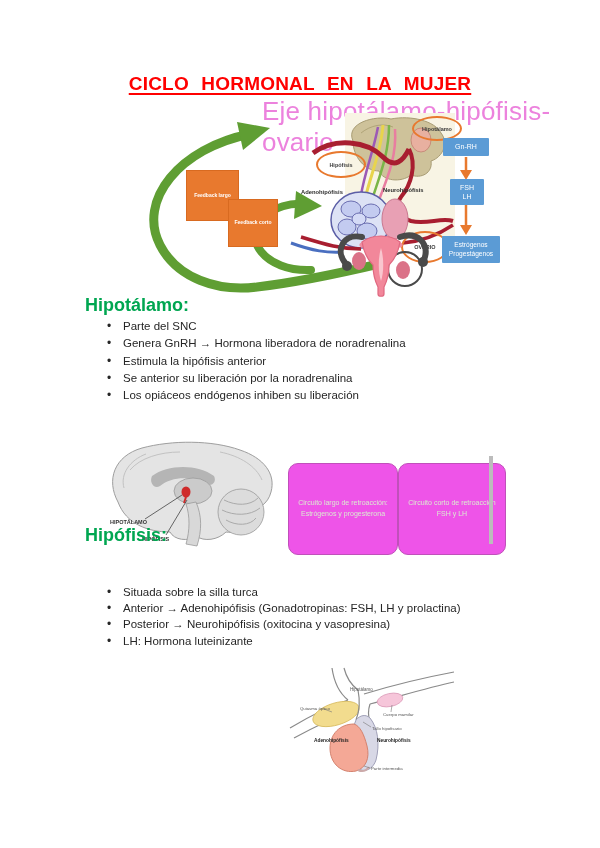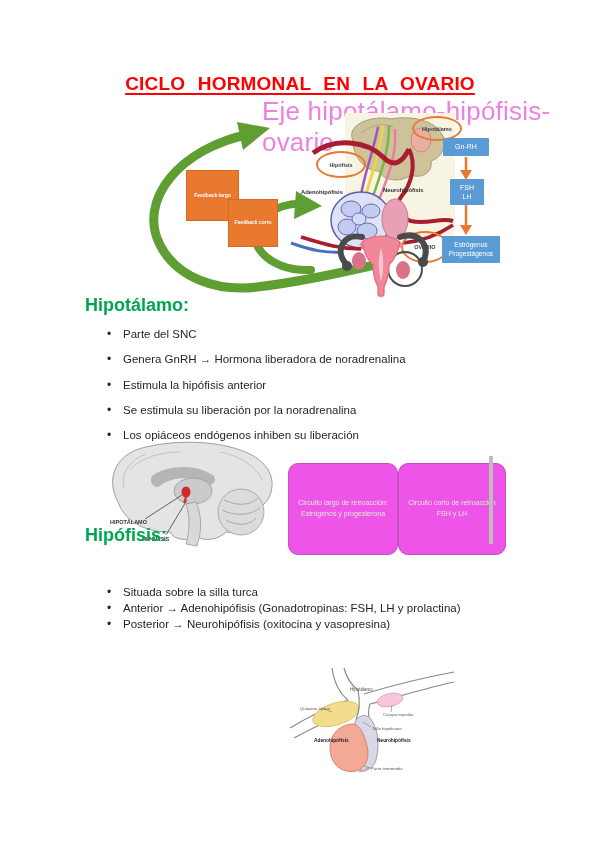--- a/index.html
+++ b/index.html
@@ -37,38 +37,38 @@
   #bx-fshlh{left:325px;top:67px;width:34px;height:26px;white-space:pre-line;}
   #bx-estro{left:317px;top:124px;width:58px;height:27px;white-space:pre-line;font-size:6.6px;}
   
   .h-green{position:absolute;left:85px;color:#00a651;font-weight:bold;font-size:18px;}
   #h-hipotalamo{top:295px;}
   #h-hipofisis{top:525px;}
   
   ul.bl{position:absolute;left:106px;margin:0;padding:0;list-style:none;color:#262626;}
   ul.bl li{position:relative;padding-left:17px;font-size:11.5px;}
   ul.bl li::before{content:"•";position:absolute;left:1px;top:0;font-size:12px;}
-  #bl1{top:318px;} #bl1 li{line-height:17.3px;margin-top:8px;}
+  #bl1{top:318px;} #bl1 li{line-height:17.3px;}
   #bl2{top:584px;} #bl2 li{line-height:16.2px;}
   
   .mgbox{background:#ee54e8;border:1px solid #c050ba;border-radius:10px;color:#dcead2;font-size:7px;
          text-align:center;display:flex;align-items:center;justify-content:center;padding:7px;line-height:1.55;}
   #mg1{left:190px;top:25px;width:94px;height:76px;}
   #mg2{left:300px;top:25px;width:92px;height:76px;}
   #gray-strip{left:391px;top:18px;width:4px;height:88px;background:#bcbcbc;}
   svg{display:block;overflow:visible;}
   svg text{font-family:"Liberation Sans",sans-serif;}
 </style>
 </head>
 <body>
 
 <div class="page">
 
   <div class="title">
-    <span>CICLO HORMONAL EN LA OVARIO</span>
+    <span>CICLO HORMONAL EN LA MUJER</span>
   </div>
   <div class="subtitle">Eje hipotálamo-hipófisis-ovario</div>
 
   <div class="fig" id="fig1">
 
     <svg id="garrows" style="left:0;top:8px" width="270" height="180" viewBox="0 0 270 180">
       <path d="M125,14 C55,28 12,80 35,125 C52,158 92,172 132,167 C175,162 220,152 258,143" stroke="#5f9e33" stroke-width="9" fill="none" stroke-linecap="round"></path>
       <polygon points="145,8 112,2 118,30" fill="#5f9e33"></polygon>
       <path d="M186,150 C140,152 115,118 140,96 C150,87 165,83 178,84" stroke="#5f9e33" stroke-width="8" fill="none" stroke-linecap="round"></path>
       <polygon points="197,86 171,71 169,99" fill="#5f9e33"></polygon>
@@ -134,21 +134,21 @@
       <path d="M30,14 C40,6 58,6 68,14 C66,26 61,33 57,37 C57,47 55,53 52,59 L52,66 C52,69 46,69 46,66 L46,59 C43,53 41,47 41,37 C37,33 32,26 30,14 Z" fill="#f2879a" stroke="#e06880" stroke-width="1.2"></path>
       <path d="M49,20 C52,30 52,44 49,53 C46,44 46,30 49,20 Z" fill="#f9c6cf"></path>
     </svg>
   </div>
 
   <div class="h-green" id="h-hipotalamo">Hipotálamo:</div>
   <ul class="bl" id="bl1">
     <li>Parte del SNC</li>
     <li>Genera GnRH → Hormona liberadora de noradrenalina</li>
     <li>Estimula la hipófisis anterior</li>
-    <li>Se estimula su liberación por la noradrenalina</li>
+    <li>Se anterior su liberación por la noradrenalina</li>
     <li>Los opiáceos endógenos inhiben su liberación</li>
   </ul>
 
   <div class="fig" id="fig2">
     <svg id="sagittal" style="left:2px;top:2px" width="185" height="108" viewBox="0 0 185 108">
       <path d="M18,62 C6,40 14,16 42,8 C72,0 112,0 140,10 C164,18 176,34 171,52 C168,64 158,70 146,72 C150,84 140,94 126,92 C118,100 104,102 96,96 C88,102 74,100 70,92 C48,92 26,84 18,62 Z" fill="#e4e4e4" stroke="#9e9e9e" stroke-width="1"></path>
       <path d="M30,30 C40,18 60,12 80,12" stroke="#c2c2c2" stroke-width="1" fill="none"></path>
       <path d="M24,48 C20,34 30,20 46,14" stroke="#c2c2c2" stroke-width="1" fill="none"></path>
       <path d="M120,12 C140,16 156,26 162,40" stroke="#c2c2c2" stroke-width="1" fill="none"></path>
       <path d="M52,36 C68,24 98,24 114,36 C117,42 112,47 106,44 C92,36 72,36 60,46 C54,50 49,42 52,36 Z" fill="#b5b5b5"></path>
@@ -168,20 +168,21 @@
     <div class="mgbox" id="mg1">Circuito largo de retroacción: Estrógenos y progesterona</div>
     <div class="mgbox" id="mg2">Circuito corto de retroacción FSH y LH</div>
     <div id="gray-strip"></div>
   </div>
 
   <div class="h-green" id="h-hipofisis">Hipófisis:</div>
   <ul class="bl" id="bl2">
     <li>Situada sobre la silla turca</li>
     <li>Anterior → Adenohipófisis (Gonadotropinas: FSH, LH y prolactina)</li>
     <li>Posterior → Neurohipófisis (oxitocina y vasopresina)</li>
+    <li>LH: Hormona luteinizante</li>
   </ul>
 
   <div class="fig" id="fig3">
     <svg style="left:0;top:0" width="165" height="135" viewBox="0 0 165 135">
       <path d="M42,0 C44,14 48,24 58,32" stroke="#8a8a8a" stroke-width="1.2" fill="none"></path>
       <path d="M54,0 C56,8 60,16 68,22" stroke="#8a8a8a" stroke-width="1.2" fill="none"></path>
       <path d="M58,32 C40,38 20,48 0,60" stroke="#8a8a8a" stroke-width="1.2" fill="none"></path>
       <path d="M68,40 C48,48 26,58 4,70" stroke="#8a8a8a" stroke-width="1.2" fill="none"></path>
       <ellipse cx="46" cy="46" rx="24" ry="11" fill="#f2dc8e" stroke="#d8bc60" stroke-width="0.8" transform="rotate(-17 46 46)"></ellipse>
       <path d="M74,26 C100,18 132,10 164,4" stroke="#8a8a8a" stroke-width="1.2" fill="none"></path>

